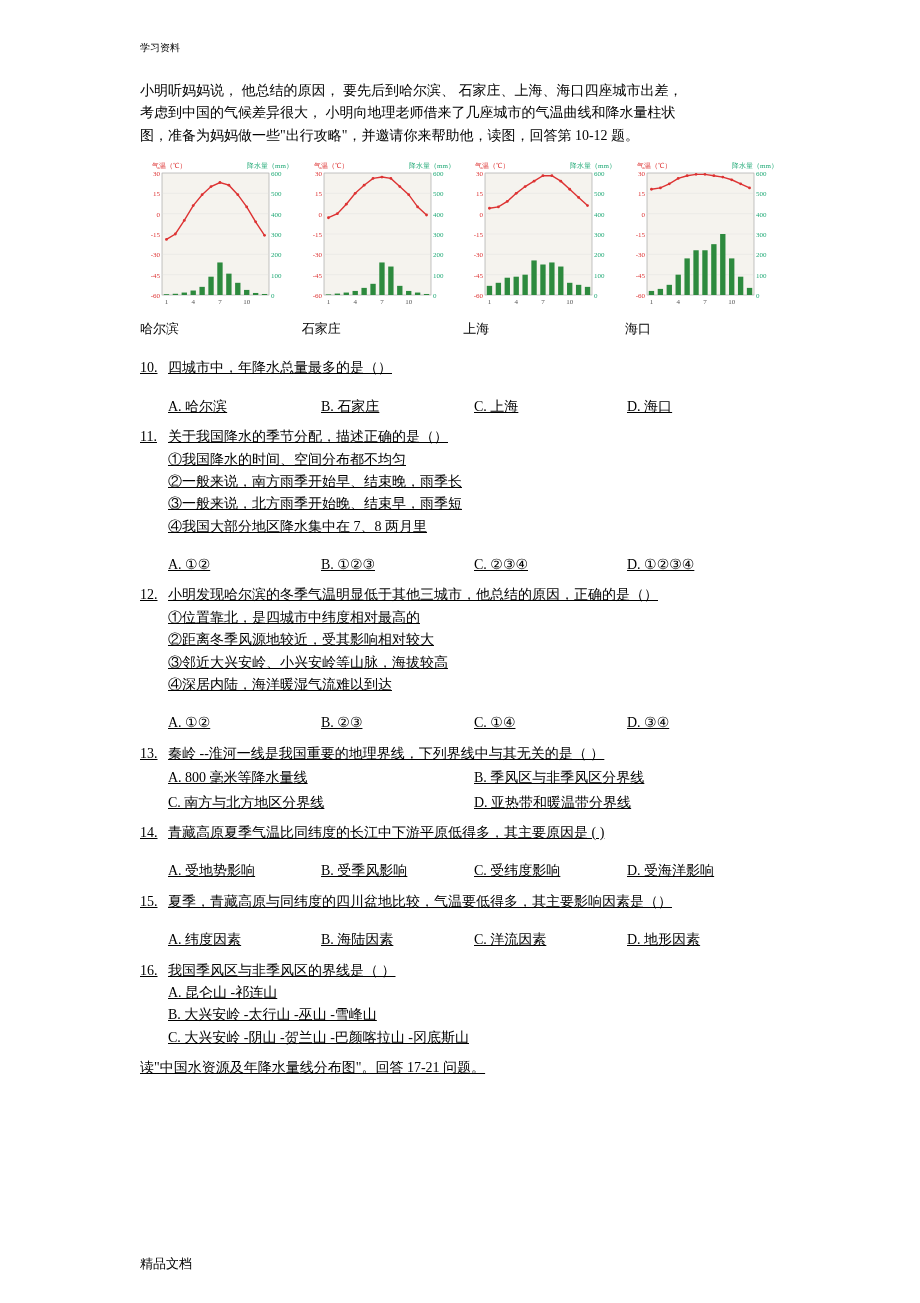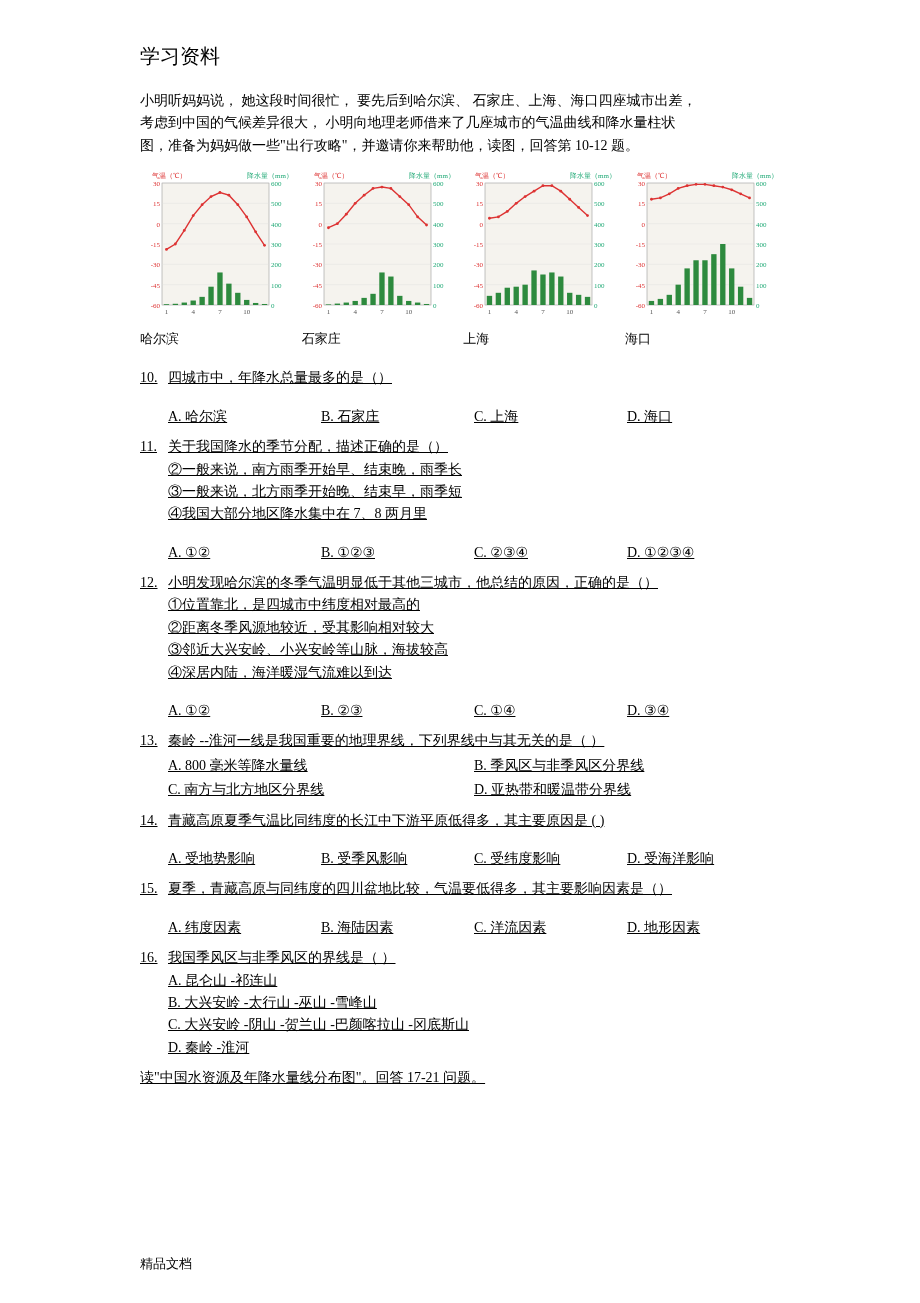--- a/index.html
+++ b/index.html
@@ -6,21 +6,21 @@
   body {
     width: 920px;
     height: 1303px;
     background: #fff;
     font-family: "SimSun", "宋体", serif;
     font-size: 14px;
     color: #000;
     padding: 40px 140px 40px 140px;
     line-height: 1.6;
   }
-  .header { font-size: 20px; margin-bottom: 18px; }
+  .header { font-size: 10px; margin-bottom: 24px; }
   .intro { margin-bottom: 12px; }
   .charts-row { display: flex; gap: 6px; justify-content: space-between; margin: 10px 0 18px 0; }
   .chart-box { width: 155px; }
   .chart-svg { width: 155px; height: 150px; }
   .chart-label { text-align: left; font-size: 13px; margin-top: 2px; }
   .question { margin-top: 8px; text-decoration: underline; }
   .q-line { display: flex; }
   .q-num { width: 28px; flex-shrink: 0; }
   .q-text { flex: 1; }
   .sub { margin-left: 28px; }
@@ -29,21 +29,21 @@
   .opts2 { display: flex; flex-wrap: wrap; margin-left: 28px; }
   .opt2 { width: 50%; margin-top: 2px; }
   .footer { position: absolute; bottom: 28px; left: 140px; font-size: 13px; }
 </style>
 </head>
 <body>
 
 <div class="header">学习资料</div>
 
 <div class="intro">
-  <div>小明听妈妈说，  她这段时间很忙，  要先后到哈尔滨、 石家庄、上海、海口四座城市出差，</div>
+  <div>小明听妈妈说，  他总结的原因，  要先后到哈尔滨、 石家庄、上海、海口四座城市出差，</div>
   <div>考虑到中国的气候差异很大，    小明向地理老师借来了几座城市的气温曲线和降水量柱状</div>
   <div>图，准备为妈妈做一些"出行攻略"，并邀请你来帮助他，读图，回答第      10-12 题。</div>
 </div>
 
 <div class="charts-row">
   <div class="chart-box">
     <svg class="chart-svg" id="chart0" viewBox="0 0 155 150">
         <rect x="22" y="14" width="107" height="122" fill="#f5f3ee" stroke="#888" stroke-width="0.5"></rect>
         <line x1="22" y1="14" x2="129" y2="14" stroke="#ddd" stroke-width="0.4"></line>
         <text x="20" y="17" text-anchor="end" font-size="7" fill="#d33">30</text>
@@ -287,20 +287,21 @@
     <div class="opt">C. 上海</div>
     <div class="opt">D. 海口</div>
   </div>
 </div>
 
 <div class="question">
   <div class="q-line">
     <div class="q-num">11.</div>
     <div class="q-text">关于我国降水的季节分配，描述正确的是（）</div>
   </div>
+  <div class="sub">①我国降水的时间、空间分布都不均匀</div>
   <div class="sub">②一般来说，南方雨季开始早、结束晚，雨季长</div>
   <div class="sub">③一般来说，北方雨季开始晚、结束早，雨季短</div>
   <div class="sub">④我国大部分地区降水集中在    7、8 两月里</div>
   <div class="opts">
     <div class="opt">A. ①②</div>
     <div class="opt">B. ①②③</div>
     <div class="opt">C. ②③④</div>
     <div class="opt">D. ①②③④</div>
   </div>
 </div>
@@ -362,18 +363,17 @@
 </div>
 
 <div class="question">
   <div class="q-line">
     <div class="q-num">16.</div>
     <div class="q-text">我国季风区与非季风区的界线是（        ）</div>
   </div>
   <div class="sub">A. 昆仑山 -祁连山</div>
   <div class="sub">B. 大兴安岭 -太行山 -巫山 -雪峰山</div>
   <div class="sub">C. 大兴安岭 -阴山 -贺兰山 -巴颜喀拉山 -冈底斯山</div>
-  <div class="sub">D. 秦岭 -淮河</div>
 </div>
 
 <div class="question">读"中国水资源及年降水量线分布图"。回答     17-21 问题。</div>
 
 <div class="footer">精品文档</div>
 
 </body></html>

